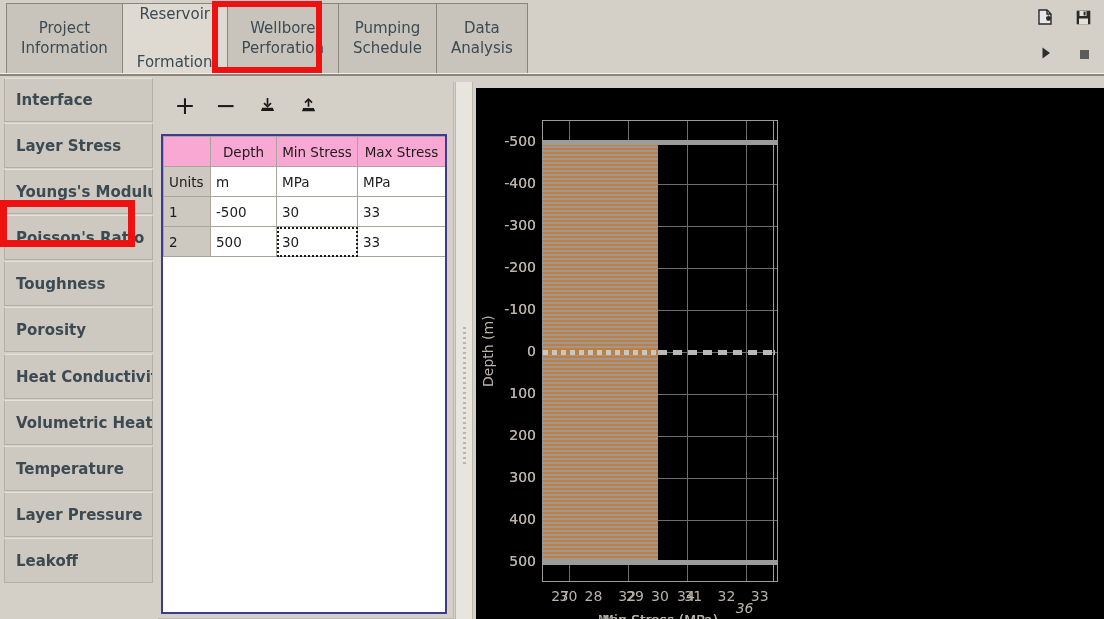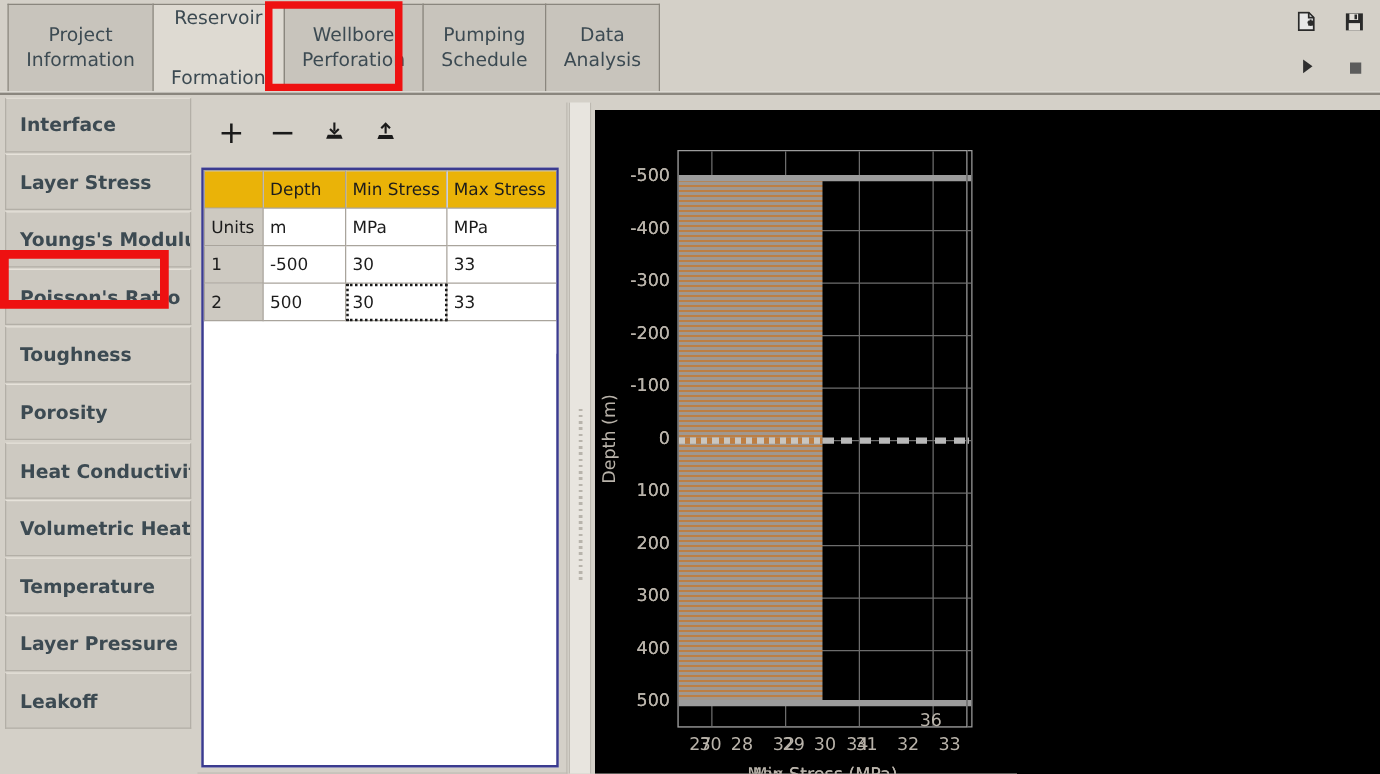--- a/index.html
+++ b/index.html
@@ -159,22 +159,22 @@
   table.grid th, table.grid td {
     border: 1px solid #a9a49c;
     height: 30px;
     padding: 0 5px;
     text-align: left;
     font-weight: normal;
     overflow: hidden;
     white-space: nowrap;
   }
   table.grid th {
-    background: #eab308;
-    text-align: left;
+    background: #f9a8d4;
+    text-align: center;
     color: #1c1c1c;
     font-size: 13.5px;
   }
   table.grid td.rowhdr {
     background: #cdc9c1;
     text-align: left;
     padding-left: 5px;
   }
   table.grid td.focus {
     outline: 2px dotted #1a1a1a;
@@ -530,18 +530,18 @@
         <div class="ytick" style="top: 221px; left: 8px;">-100</div>
         <div class="ytick" style="top: 263px; left: 8px;">0</div>
         <div class="ytick" style="top: 305px; left: 8px;">100</div>
         <div class="ytick" style="top: 347px; left: 8px;">200</div>
         <div class="ytick" style="top: 389px; left: 8px;">300</div>
         <div class="ytick" style="top: 431px; left: 8px;">400</div>
         <div class="ytick" style="top: 473px; left: 8px;">500</div>
         <div class="xtick" style="left: 92.4304px; top: 500px;">30</div>
         <div class="xtick" style="left: 151.165px; top: 500px;">32</div>
         <div class="xtick" style="left: 209.899px; top: 500px;">34</div>
-        <div class="xtick" style="left: 268.633px; top: 481px;">36</div>
+        <div class="xtick" style="left: 268.633px; top: 512px; font-style: italic;">36</div>
         <div class="xlabel" style="left: 66px; width: 232px; top: 524px;">Max Stress (MPa)</div>
       </div>
   </div>
 
 </div>
 
 </body></html>

